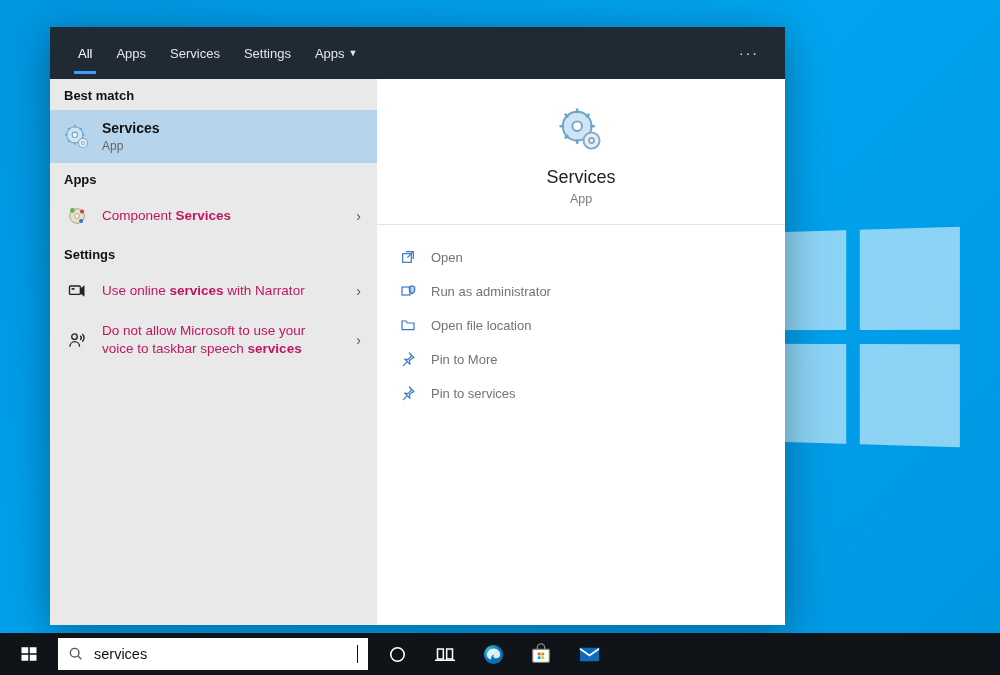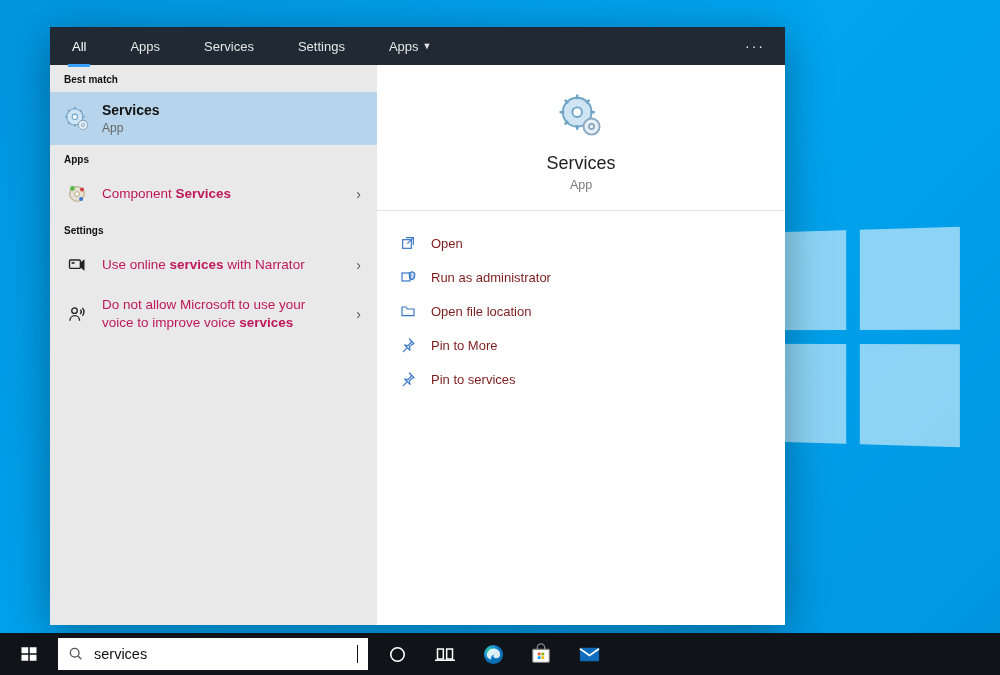--- a/index.html
+++ b/index.html
@@ -16,51 +16,51 @@
       opacity: 0.55;
     }
     .win-backdrop div { background: #ffffff; }
     
     .search-panel {
       position: absolute; left: 50px; top: 27px; width: 735px; height: 598px;
       background: #fff; box-shadow: 0 8px 40px rgba(0,0,0,0.35);
       display: flex; flex-direction: column;
     }
     .tabs {
-      height: 38px; background: #1f2a34; display: flex; align-items: center;
-      padding: 0 10px; color: #e6e6e6; font-size: 13px; gap: 20px;
+      height: 52px; background: #1f2a34; display: flex; align-items: center;
+      padding: 0 16px; color: #e6e6e6; font-size: 13px; gap: 0;
     }
     .tab { padding: 0 12px; height: 42px; display:flex; align-items:center; cursor: pointer; position:relative;}
     .tab.active { color:#fff; }
     .tab.active::after { content:""; position:absolute; left:8px; right:8px; bottom:0; height:3px; background:#3aa0ff; }
     .tab .chev { margin-left:4px; font-size:9px; }
     .tabs-spacer { flex:1; }
     .tabs-more { padding:0 10px; letter-spacing:2px; cursor:pointer; font-size:14px;}
     .panel-body { flex:1; display:flex; min-height:0; }
     .left-col { width: 327px; background:#e9e9e9; display:flex; flex-direction:column; font-size:13.5px; color:#222;}
     .right-col { flex:1; background:#fff; display:flex; flex-direction:column; }
-    .section-label { font-size:10px; font-weight:600; color:#111; padding:9px 14px 7px; }
+    .section-label { font-size:13px; font-weight:600; color:#111; padding:9px 14px 7px; }
     .result {
       display:flex; align-items:center; padding:9px 14px; gap:12px; cursor:pointer; position:relative;
     }
     .result.selected { background:#b6d5ec; }
     .result .ricon { width:26px; height:26px; display:flex; align-items:center; justify-content:center; flex-shrink:0;}
     .result .rtext { flex:1; line-height:1.35; }
     .result .rtitle { font-size:14px; color:#111;}
     .result .rsub { font-size:12px; color:#666; }
     .result .rsub2 { font-size:13.5px; color:#be185d; }
     .result .chevron { color:#555; font-size:14px; padding:0 2px;}
     .detail-header { display:flex; flex-direction:column; align-items:center; padding:28px 10px 18px; border-bottom:1px solid #e2e2e2; }
     .detail-header .big-icon { width:46px; height:46px; margin-bottom:14px;}
     .detail-header .dtitle { font-size:18px; color:#222; font-weight:400;}
     .detail-header .dsub { font-size:12.5px; color:#7a7a7a; margin-top:4px;}
     .actions { padding:16px 14px; display:flex; flex-direction:column; gap:2px;}
     .action {
       display:flex; align-items:center; gap:14px; padding:7px 8px; cursor:pointer;
-      font-size:13px; color:#7f1d1d; border-radius:0;
+      font-size:13px; color:#737373; border-radius:0;
     }
     .action .aicon { width:18px; height:18px; color:#3a78c8; display:flex; align-items:center; justify-content:center; flex-shrink:0;}
     
     .taskbar {
       position:absolute; left:0; right:0; bottom:0; height:42px;
       background:#101318; display:flex; align-items:center; padding:0 6px; gap:2px;
     }
     .tb-btn { width:46px; height:42px; display:flex; align-items:center; justify-content:center; cursor:pointer;}
     .searchbox {
       width:310px; height:32px; background:#fff; display:flex; align-items:center;
@@ -172,21 +172,21 @@
       <div class="result">
         <span class="ricon">
           <svg viewBox="0 0 24 24" width="20" height="20" fill="none" stroke="#222" stroke-width="1.6">
             <circle cx="9" cy="8" r="3.3"></circle>
             <path d="M3.5 20c0-3.4 2.6-6 5.8-6s5.8 2.6 5.8 6"></path>
             <path d="M16 7c1.4 1.4 1.4 3.6 0 5"></path>
             <path d="M18.4 4.8c2.6 2.6 2.6 6.8 0 9.4"></path>
           </svg>
         </span>
         <span class="rtext">
-          <div class="rsub2" style="max-width:230px"><span>Do not allow Microsoft to use your voice to improve voice </span><b>services</b><span></span></div>
+          <div class="rsub2" style="max-width:230px"><span>Do not allow Microsoft to use your voice to taskbar speech </span><b>services</b><span></span></div>
         </span>
         <span class="chevron">›</span>
       </div>
     </div>
 
     <div class="right-col">
       <div class="detail-header">
         <span class="big-icon">
           <svg viewBox="0 0 24 24" width="46" height="46">
             <circle cx="10" cy="10" r="7.5" fill="#cfe4f4" stroke="#6fa4c6" stroke-width="1"></circle>

